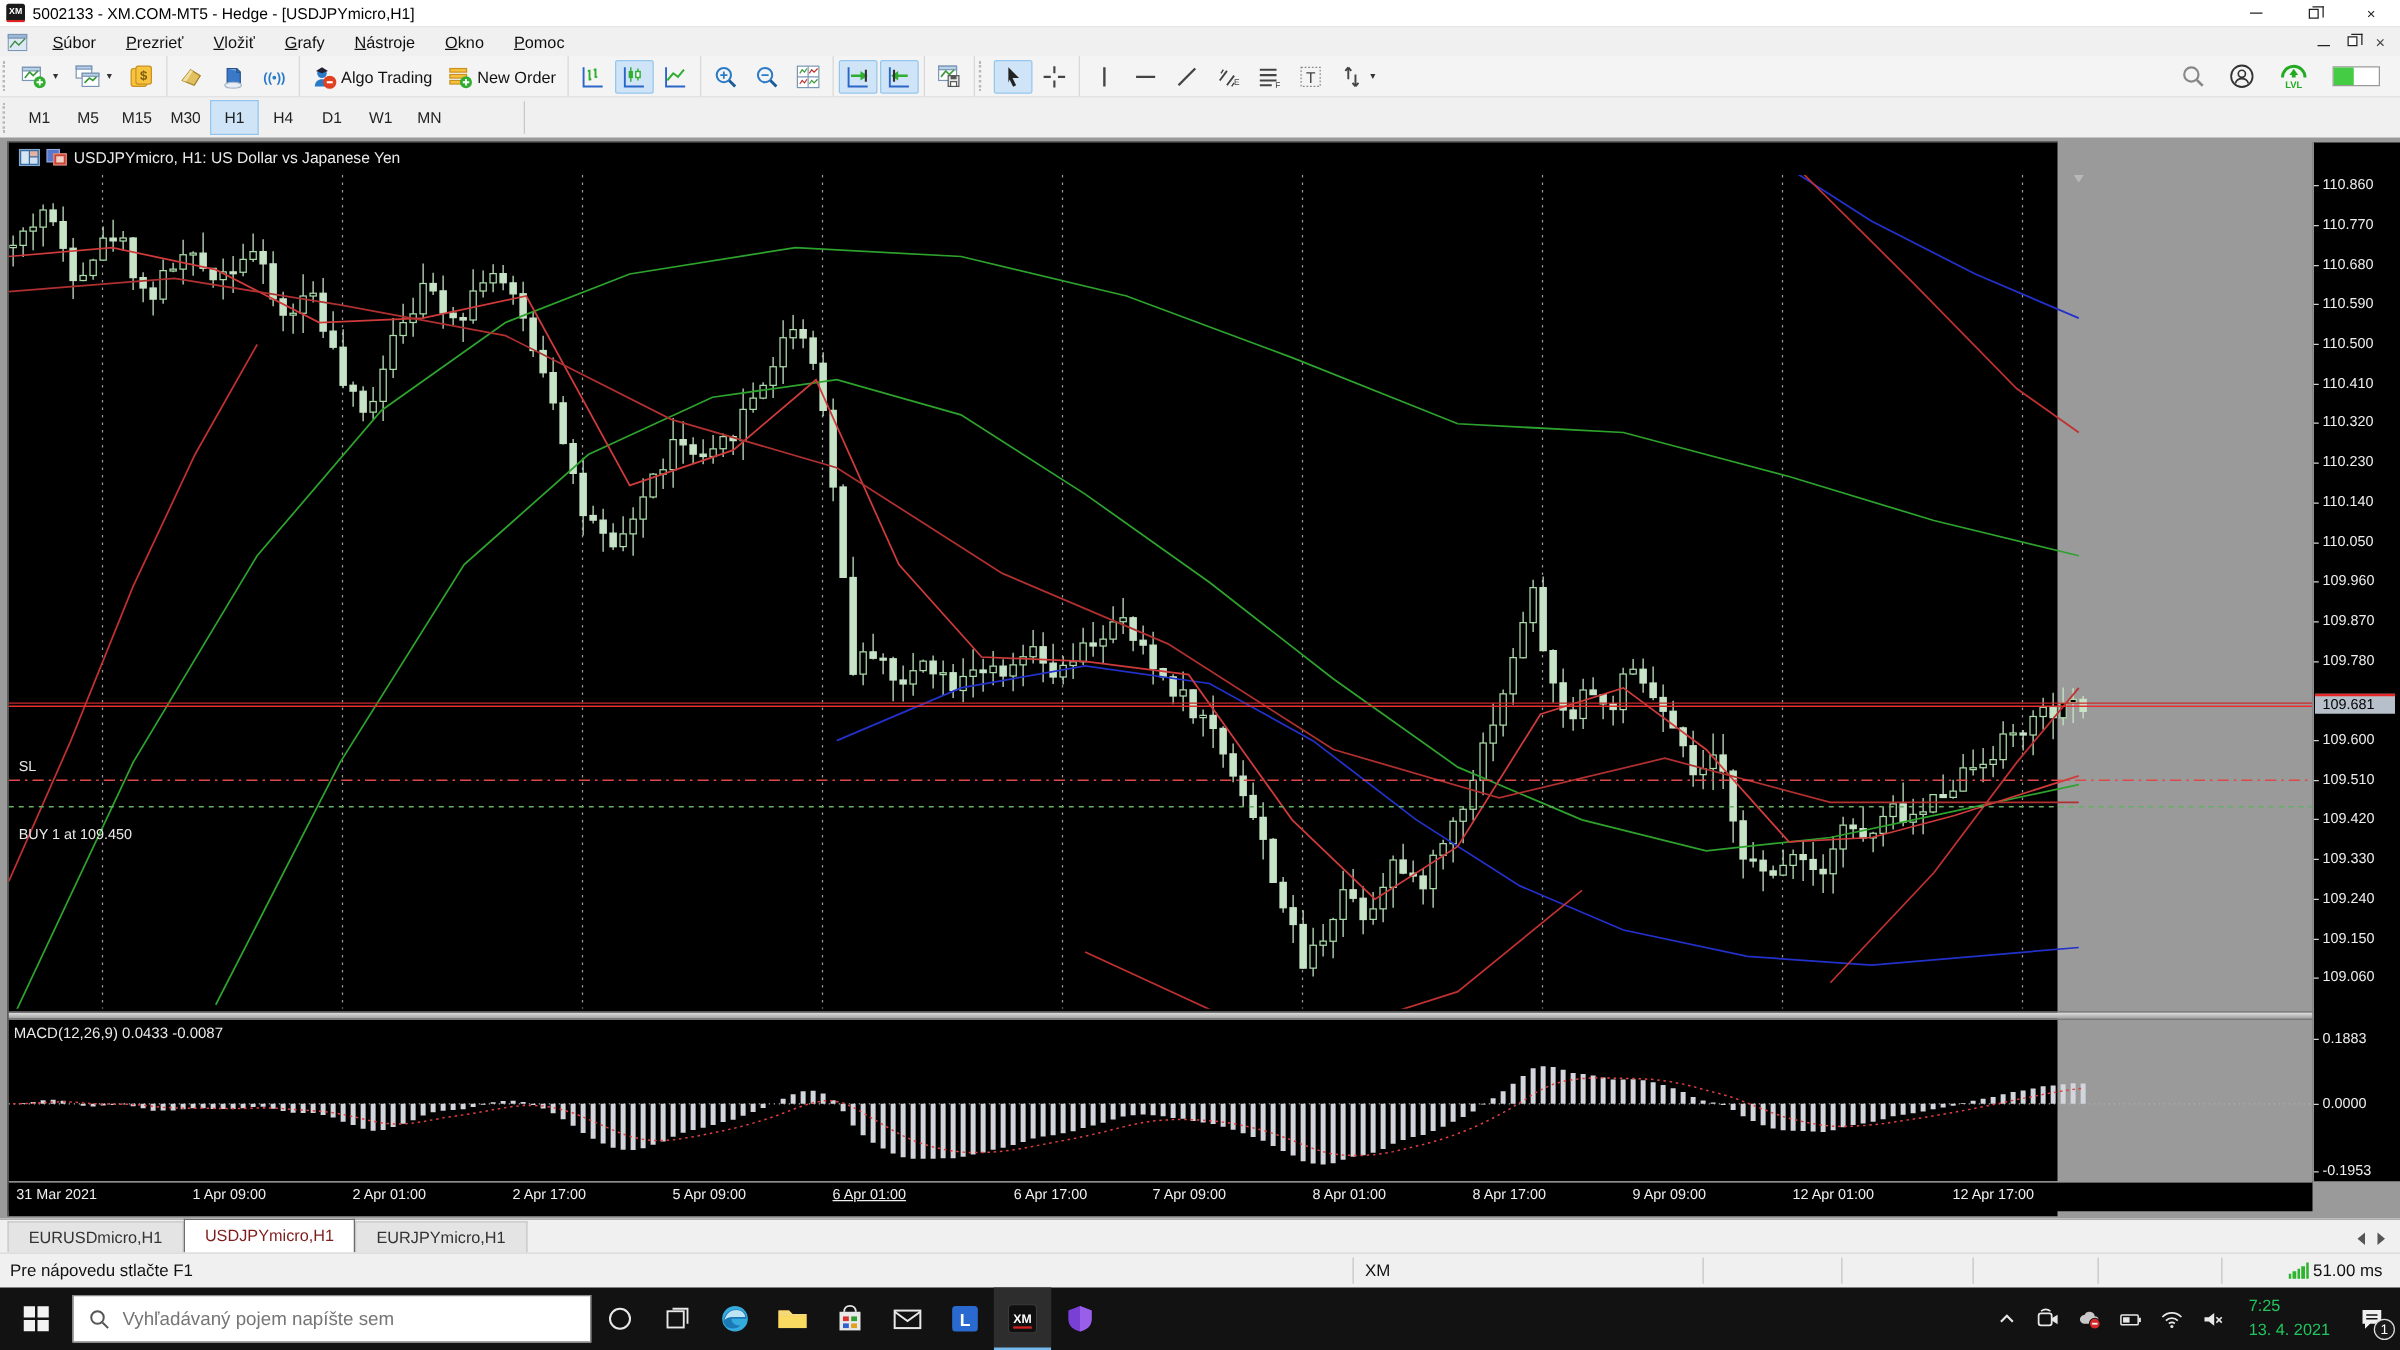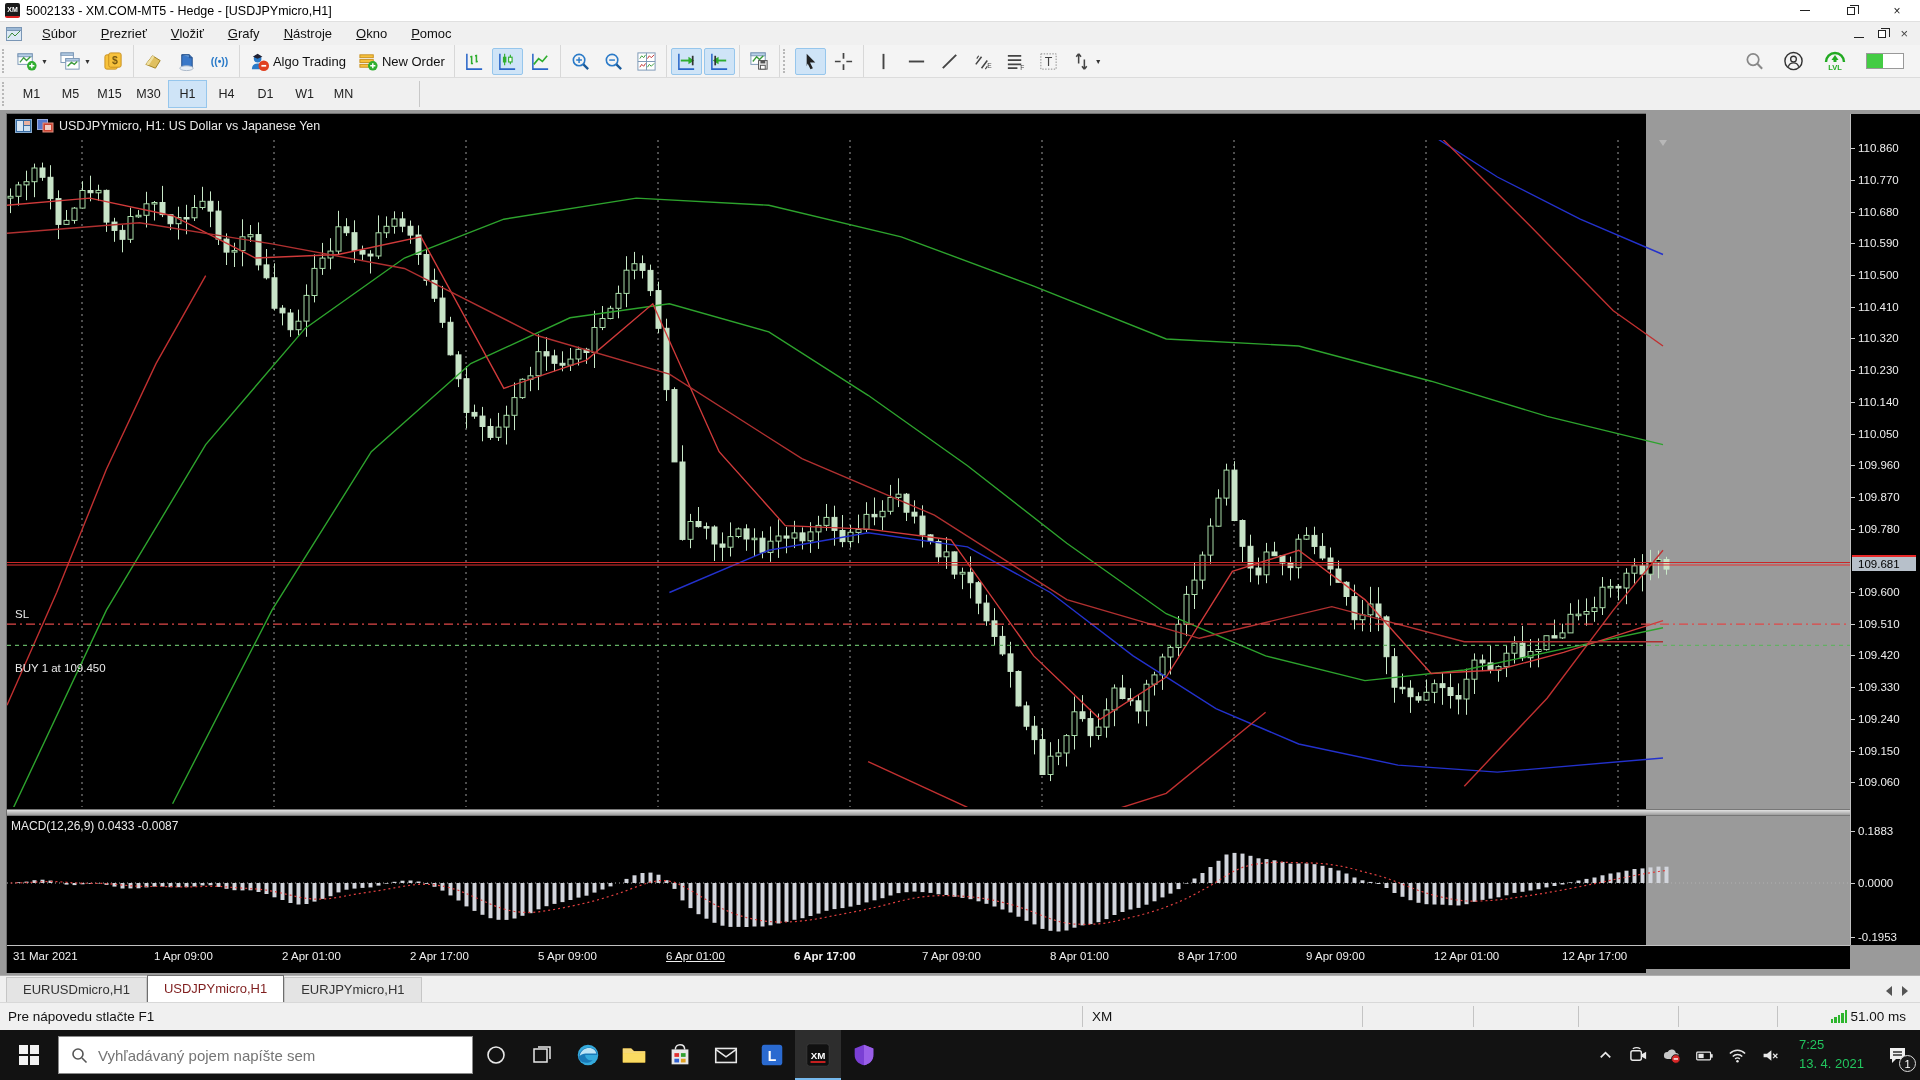--- a/index.html
+++ b/index.html
@@ -1116,21 +1116,21 @@
           <line x1="1659.5" y1="66" x2="1659.5" y2="49.7" stroke="#d2d5dc" stroke-width="4"></line>
           <polyline points="3.5,66.0 11.5,65.9 19.5,65.6 27.5,65.1 35.5,64.6 43.5,64.4 51.5,64.7 59.5,65.3 67.5,65.9 75.5,66.2 83.5,66.3 91.5,66.3 99.5,66.6 107.5,67.2 115.5,68.1 123.5,68.8 131.5,69.3 139.5,69.5 147.5,69.5 155.5,69.5 163.5,69.7 171.5,69.8 179.5,69.9 187.5,69.8 195.5,69.5 203.5,69.3 211.5,69.4 219.5,69.9 227.5,70.6 235.5,71.1 243.5,71.6 251.5,72.2 259.5,73.2 267.5,74.6 275.5,76.3 283.5,78.2 291.5,80.1 299.5,81.5 307.5,82.1 315.5,82.1 323.5,81.5 331.5,80.3 339.5,78.8 347.5,77.3 355.5,76.1 363.5,74.9 371.5,73.7 379.5,72.3 387.5,70.8 395.5,69.4 403.5,68.2 411.5,67.4 419.5,67.3 427.5,67.8 435.5,69.0 443.5,70.9 451.5,73.4 459.5,76.6 467.5,80.1 475.5,83.6 483.5,87.1 491.5,90.3 499.5,92.8 507.5,94.5 515.5,95.4 523.5,95.5 531.5,94.9 539.5,93.7 547.5,92.4 555.5,90.9 563.5,89.3 571.5,87.6 579.5,85.8 587.5,83.8 595.5,81.5 603.5,79.1 611.5,76.5 619.5,73.6 627.5,70.5 635.5,67.6 643.5,65.2 651.5,63.7 659.5,63.6 667.5,65.3 675.5,68.9 683.5,73.3 691.5,78.1 699.5,82.8 707.5,87.4 715.5,91.7 723.5,95.3 731.5,98.2 739.5,100.6 747.5,102.4 755.5,103.8 763.5,104.7 771.5,105.1 779.5,105.0 787.5,104.6 795.5,103.9 803.5,102.9 811.5,101.7 819.5,100.1 827.5,98.5 835.5,97.0 843.5,95.5 851.5,94.0 859.5,92.3 867.5,90.5 875.5,88.6 883.5,86.6 891.5,84.5 899.5,82.6 907.5,81.0 915.5,79.8 923.5,79.1 931.5,78.7 939.5,78.6 947.5,78.8 955.5,79.2 963.5,79.8 971.5,80.7 979.5,81.9 987.5,83.5 995.5,85.3 1003.5,87.3 1011.5,89.8 1019.5,92.6 1027.5,95.5 1035.5,98.8 1043.5,101.8 1051.5,104.4 1059.5,106.2 1067.5,107.1 1075.5,107.3 1083.5,107.3 1091.5,106.9 1099.5,105.9 1107.5,104.3 1115.5,102.5 1123.5,100.5 1131.5,98.6 1139.5,96.4 1147.5,94.0 1155.5,91.3 1163.5,88.3 1171.5,85.1 1179.5,81.4 1187.5,77.4 1195.5,73.1 1203.5,68.5 1211.5,63.6 1219.5,58.4 1227.5,53.9 1235.5,50.4 1243.5,48.1 1251.5,46.7 1259.5,45.8 1267.5,45.3 1275.5,45.2 1283.5,45.5 1291.5,45.7 1299.5,45.8 1307.5,46.1 1315.5,46.6 1323.5,47.5 1331.5,48.7 1339.5,50.3 1347.5,52.3 1355.5,54.5 1363.5,56.6 1371.5,58.7 1379.5,61.1 1387.5,64.1 1395.5,67.2 1403.5,70.4 1411.5,73.5 1419.5,76.2 1427.5,78.5 1435.5,80.3 1443.5,81.9 1451.5,83.2 1459.5,84.0 1467.5,84.2 1475.5,83.9 1483.5,83.5 1491.5,82.8 1499.5,81.9 1507.5,80.7 1515.5,79.5 1523.5,78.3 1531.5,77.1 1539.5,75.8 1547.5,74.4 1555.5,73.0 1563.5,71.5 1571.5,69.9 1579.5,68.3 1587.5,66.7 1595.5,65.0 1603.5,63.3 1611.5,61.7 1619.5,60.1 1627.5,58.5 1635.5,57.1 1643.5,55.7 1651.5,54.5 1659.5,53.5" fill="none" stroke="#e04040" stroke-width="1.2" stroke-dasharray="2,3"></polyline>
         </svg>
       <div class="time-axis" id="time-axis">
           <div class="time-label" style="left: 6px;">31 Mar 2021</div>
           <div class="time-label" style="left: 147px;">1 Apr 09:00</div>
           <div class="time-label" style="left: 275px;">2 Apr 01:00</div>
           <div class="time-label" style="left: 403px;">2 Apr 17:00</div>
           <div class="time-label" style="left: 531px;">5 Apr 09:00</div>
           <div class="time-label" style="left: 659px; text-decoration: underline;">6 Apr 01:00</div>
-          <div class="time-label" style="left: 787px; font-weight: bold;">6 Apr 17:00</div>
+          <div class="time-label" style="left: 804px;">6 Apr 17:00</div>
           <div class="time-label" style="left: 915px;">7 Apr 09:00</div>
           <div class="time-label" style="left: 1043px;">8 Apr 01:00</div>
           <div class="time-label" style="left: 1171px;">8 Apr 17:00</div>
           <div class="time-label" style="left: 1299px;">9 Apr 09:00</div>
           <div class="time-label" style="left: 1427px;">12 Apr 01:00</div>
           <div class="time-label" style="left: 1555px;">12 Apr 17:00</div>
         </div>
       <div class="price-axis" id="price-axis">
           <div class="tick" style="top: 28.3041px;">110.860</div>
           <div class="tick" style="top: 59.9989px;">110.770</div>

